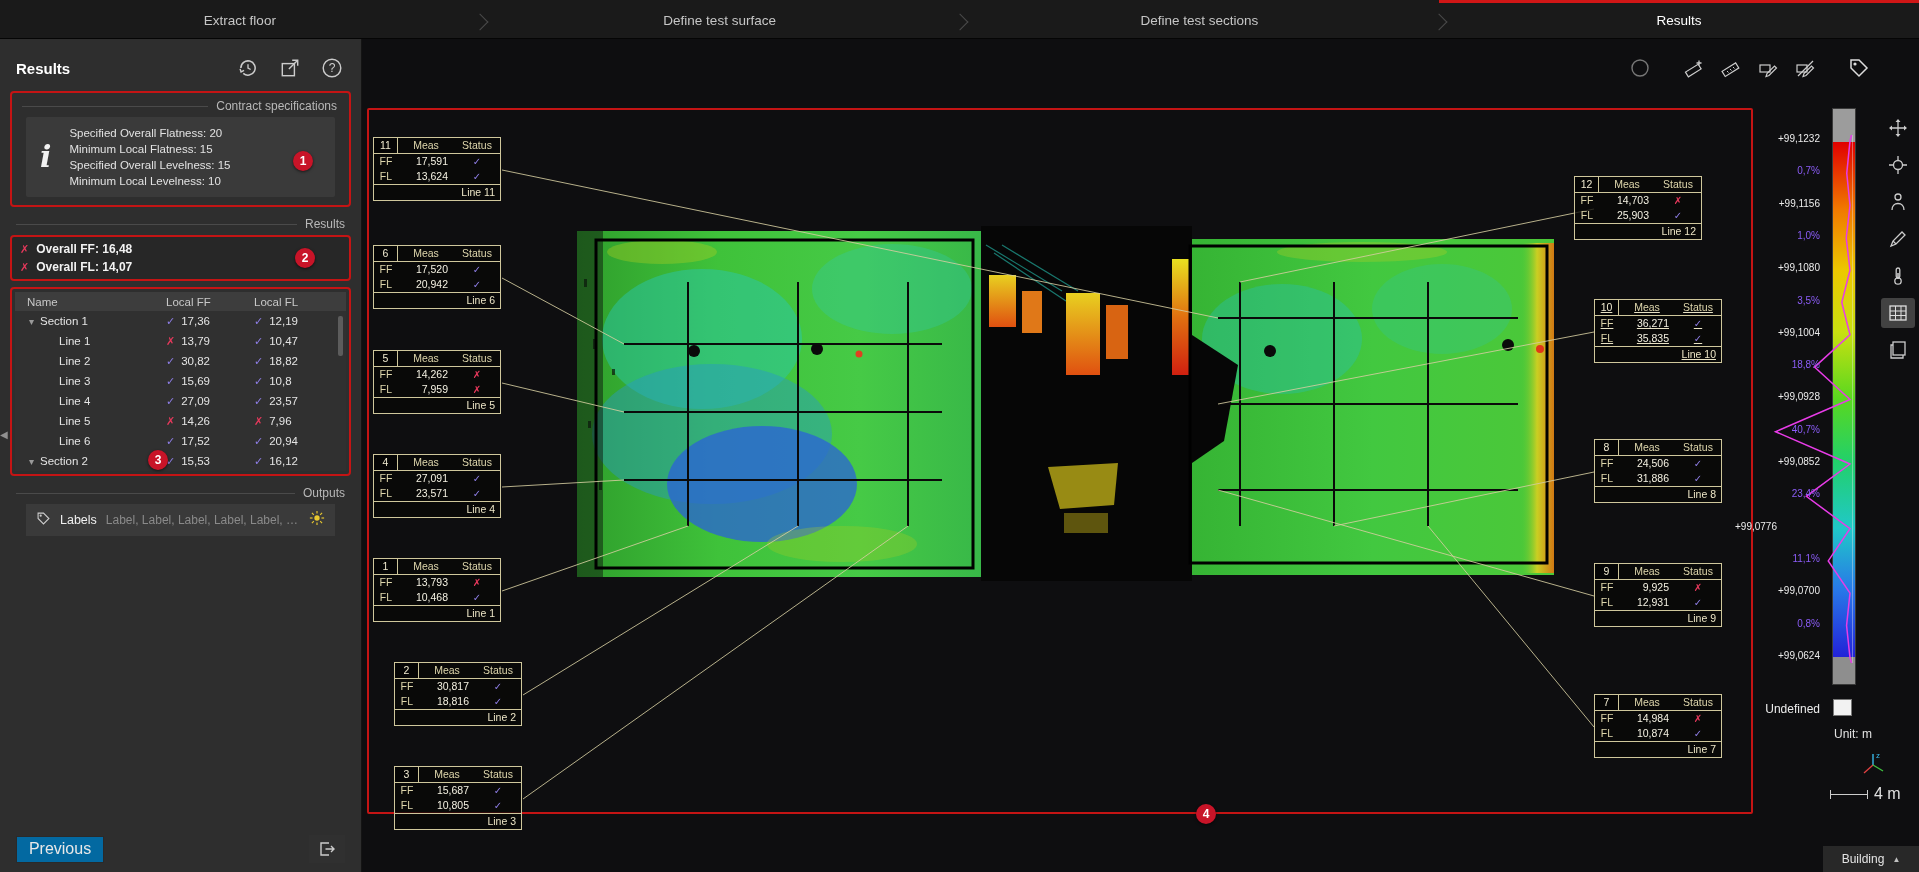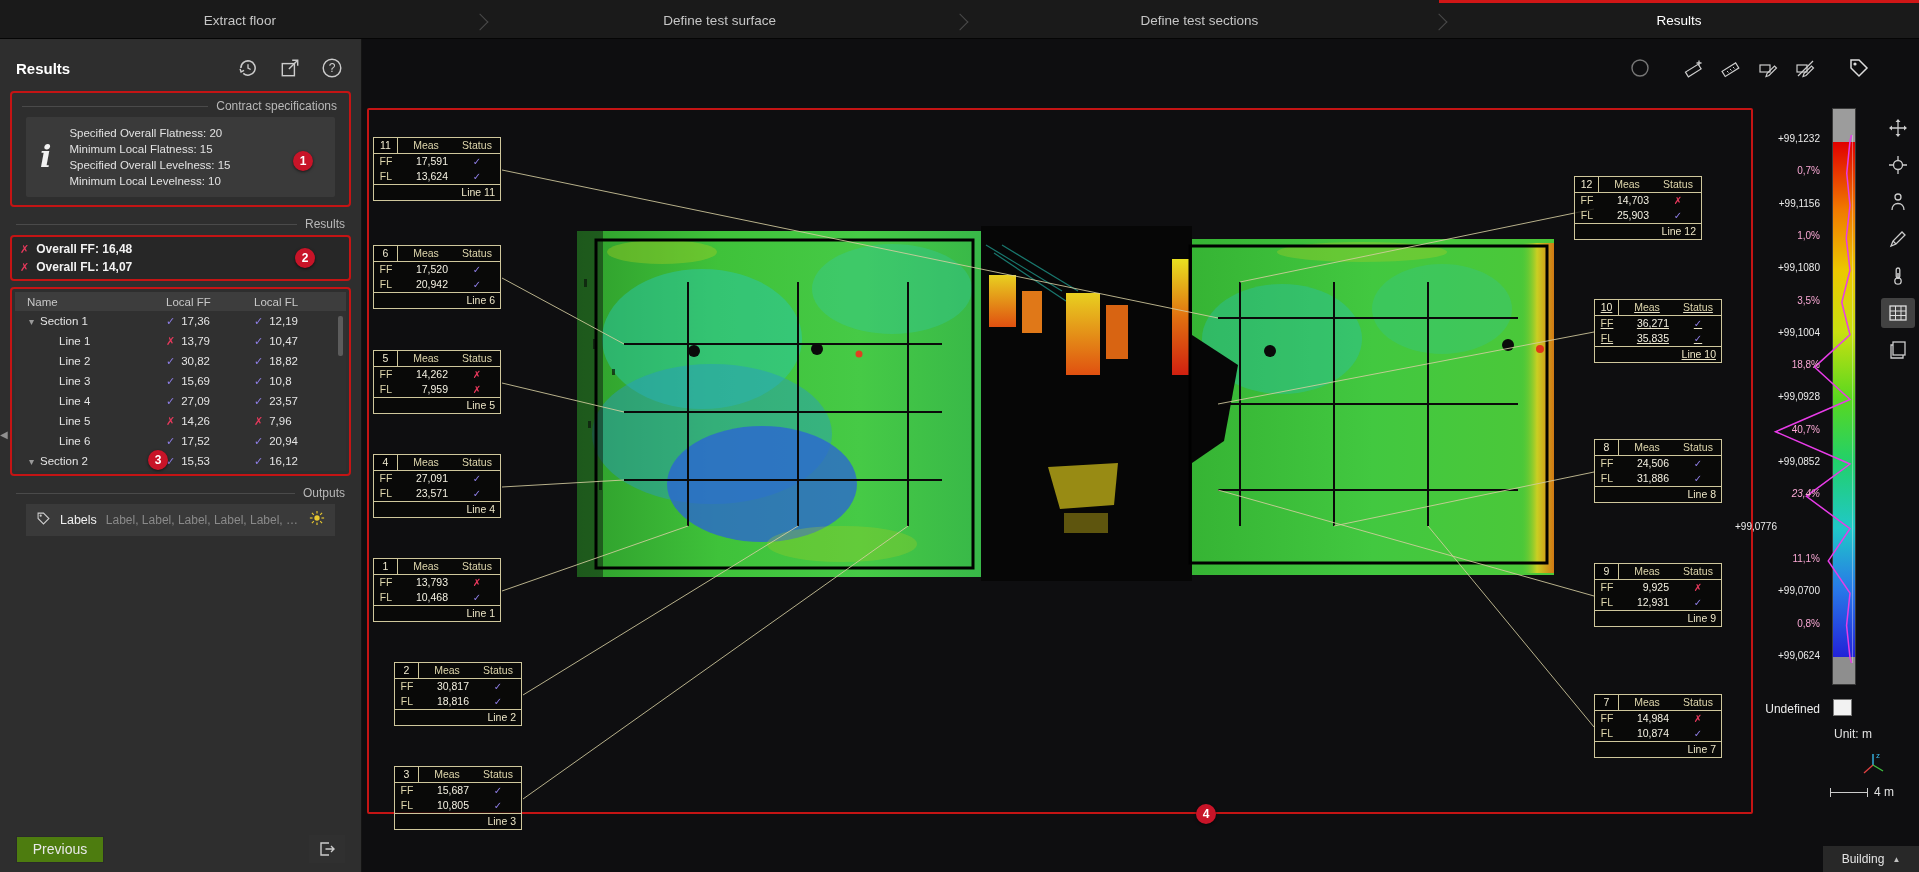--- a/index.html
+++ b/index.html
@@ -57,22 +57,22 @@
              border-radius:2px; }
 
   .outputs-card { margin:2px 26px 0 26px; background:#3a3a3a; height:32px; display:flex;
                   align-items:center; gap:9px; padding:0 10px; }
   .outputs-title { color:#f0f0f0; font-size:12.5px; }
   .outputs-value { color:#8a8a8a; font-size:12px; flex:1; overflow:hidden; white-space:nowrap;
                    text-overflow:ellipsis; }
 
   .panel-footer { position:absolute; left:0; right:0; bottom:0; height:46px; display:flex;
                   align-items:center; justify-content:space-between; padding:0 16px; }
-  .btn-previous { width:88px; height:27px; background:#4d7c0f; border:1px solid #2a2a2a;
-                  color:#e8e8e8; font-size:14px; }
+  .btn-previous { width:88px; height:27px; background:#0369a1; border:1px solid #2a2a2a;
+                  color:#e8e8e8; font-size:16px; }
   .btn-export { width:36px; height:28px; background:#303030; border:none; display:flex;
                 align-items:center; justify-content:center; }
 
   .badge { position:absolute; width:20px; height:20px; border-radius:50%; background:#c81428;
            color:#fff; font-size:12px; font-weight:bold; display:flex; align-items:center;
            justify-content:center; box-shadow:0 1px 3px rgba(0,0,0,.6); z-index:6; }
   .badge-1 { right:36px; top:58px; }
   .badge-2 { right:34px; top:50%; transform:translateY(-50%); }
   .badge-3 { left:136px; bottom:4px; }
   .badge-4 { left:834px; top:765px; }
@@ -108,30 +108,30 @@
   .legend-bar { position:absolute; left:1470px; top:69px; width:24px; height:577px; z-index:2;
                 border:1px solid #3a3a3a; }
   .lb-top { height:33px; background:#9c9c9c; }
   .lb-grad { height:515px;
     background:linear-gradient(180deg,#e00000 0%,#f07800 13%,#ecc800 25%,#c8e010 37%,
                #58d820 50%,#22d06a 62%,#20c8c8 75%,#2878e8 87%,#2222d8 100%); }
   .lb-bot { height:27px; background:#8e8e8e; }
   .lg-entry { position:absolute; left:1330px; width:128px; text-align:right; font-size:10px;
               z-index:4; }
   .lg-entry.elevation { color:#ececec; }
-  .lg-entry.percent { color:#f9a8d4; }
+  .lg-entry.percent { color:#8b5cf6; }
   .legend-undef { position:absolute; left:1330px; top:663px; width:128px; text-align:right;
                   color:#ececec; font-size:12px; z-index:4; }
   .undef-box { position:absolute; left:1471px; top:660px; width:19px; height:17px;
                background:#f2f2f2; border:1px solid #777; z-index:4; }
   .legend-unit { position:absolute; left:1380px; top:688px; width:130px; text-align:right;
                  color:#e2e2e2; font-size:12px; z-index:4; }
 
   .scalebar { position:absolute; left:1468px; top:746px; display:flex; align-items:center;
-              gap:6px; color:#e0e0e0; font-size:12px; z-index:4; }
+              gap:6px; color:#e0e0e0; font-size:16px; z-index:4; }
   .sb-line { width:38px; height:9px; border-left:1px solid #ccc; border-right:1px solid #ccc;
              position:relative; }
   .sb-line::after { content:""; position:absolute; left:0; right:0; top:4px; height:1px;
                     background:#ccc; }
   .gizmo { position:absolute; left:1496px; top:710px; z-index:4; }
 
   .building { position:absolute; right:0; bottom:0; width:96px; height:26px; background:#282828;
               color:#e4e4e4; font-size:12px; display:flex; align-items:center; justify-content:center;
               gap:8px; border:none; z-index:4; }
   .building .up { font-size:8px; color:#c0c0c0; }
@@ -839,19 +839,19 @@
     <div class="lg-entry percent" style="top: 126.3px;">0,7%</div>
     <div class="lg-entry elevation" style="top: 158.6px;">+99,1156</div>
     <div class="lg-entry percent" style="top: 190.9px;">1,0%</div>
     <div class="lg-entry elevation" style="top: 223.2px;">+99,1080</div>
     <div class="lg-entry percent" style="top: 255.5px;">3,5%</div>
     <div class="lg-entry elevation" style="top: 287.8px;">+99,1004</div>
     <div class="lg-entry percent" style="top: 320.1px;">18,8%</div>
     <div class="lg-entry elevation" style="top: 352.4px;">+99,0928</div>
     <div class="lg-entry percent" style="top: 384.7px;">40,7%</div>
     <div class="lg-entry elevation" style="top: 417px;">+99,0852</div>
-    <div class="lg-entry percent" style="top: 449.3px; font-style: italic;">23,4%</div>
+    <div class="lg-entry percent" style="top: 449.3px;">23,4%</div>
     <div class="lg-entry elevation" style="top: 481.6px; text-align: center;">+99,0776</div>
     <div class="lg-entry percent" style="top: 513.9px;">11,1%</div>
     <div class="lg-entry elevation" style="top: 546.2px;">+99,0700</div>
     <div class="lg-entry percent" style="top: 578.5px;">0,8%</div>
     <div class="lg-entry elevation" style="top: 610.8px;">+99,0624</div>
   </div>
 
 </body></html>

